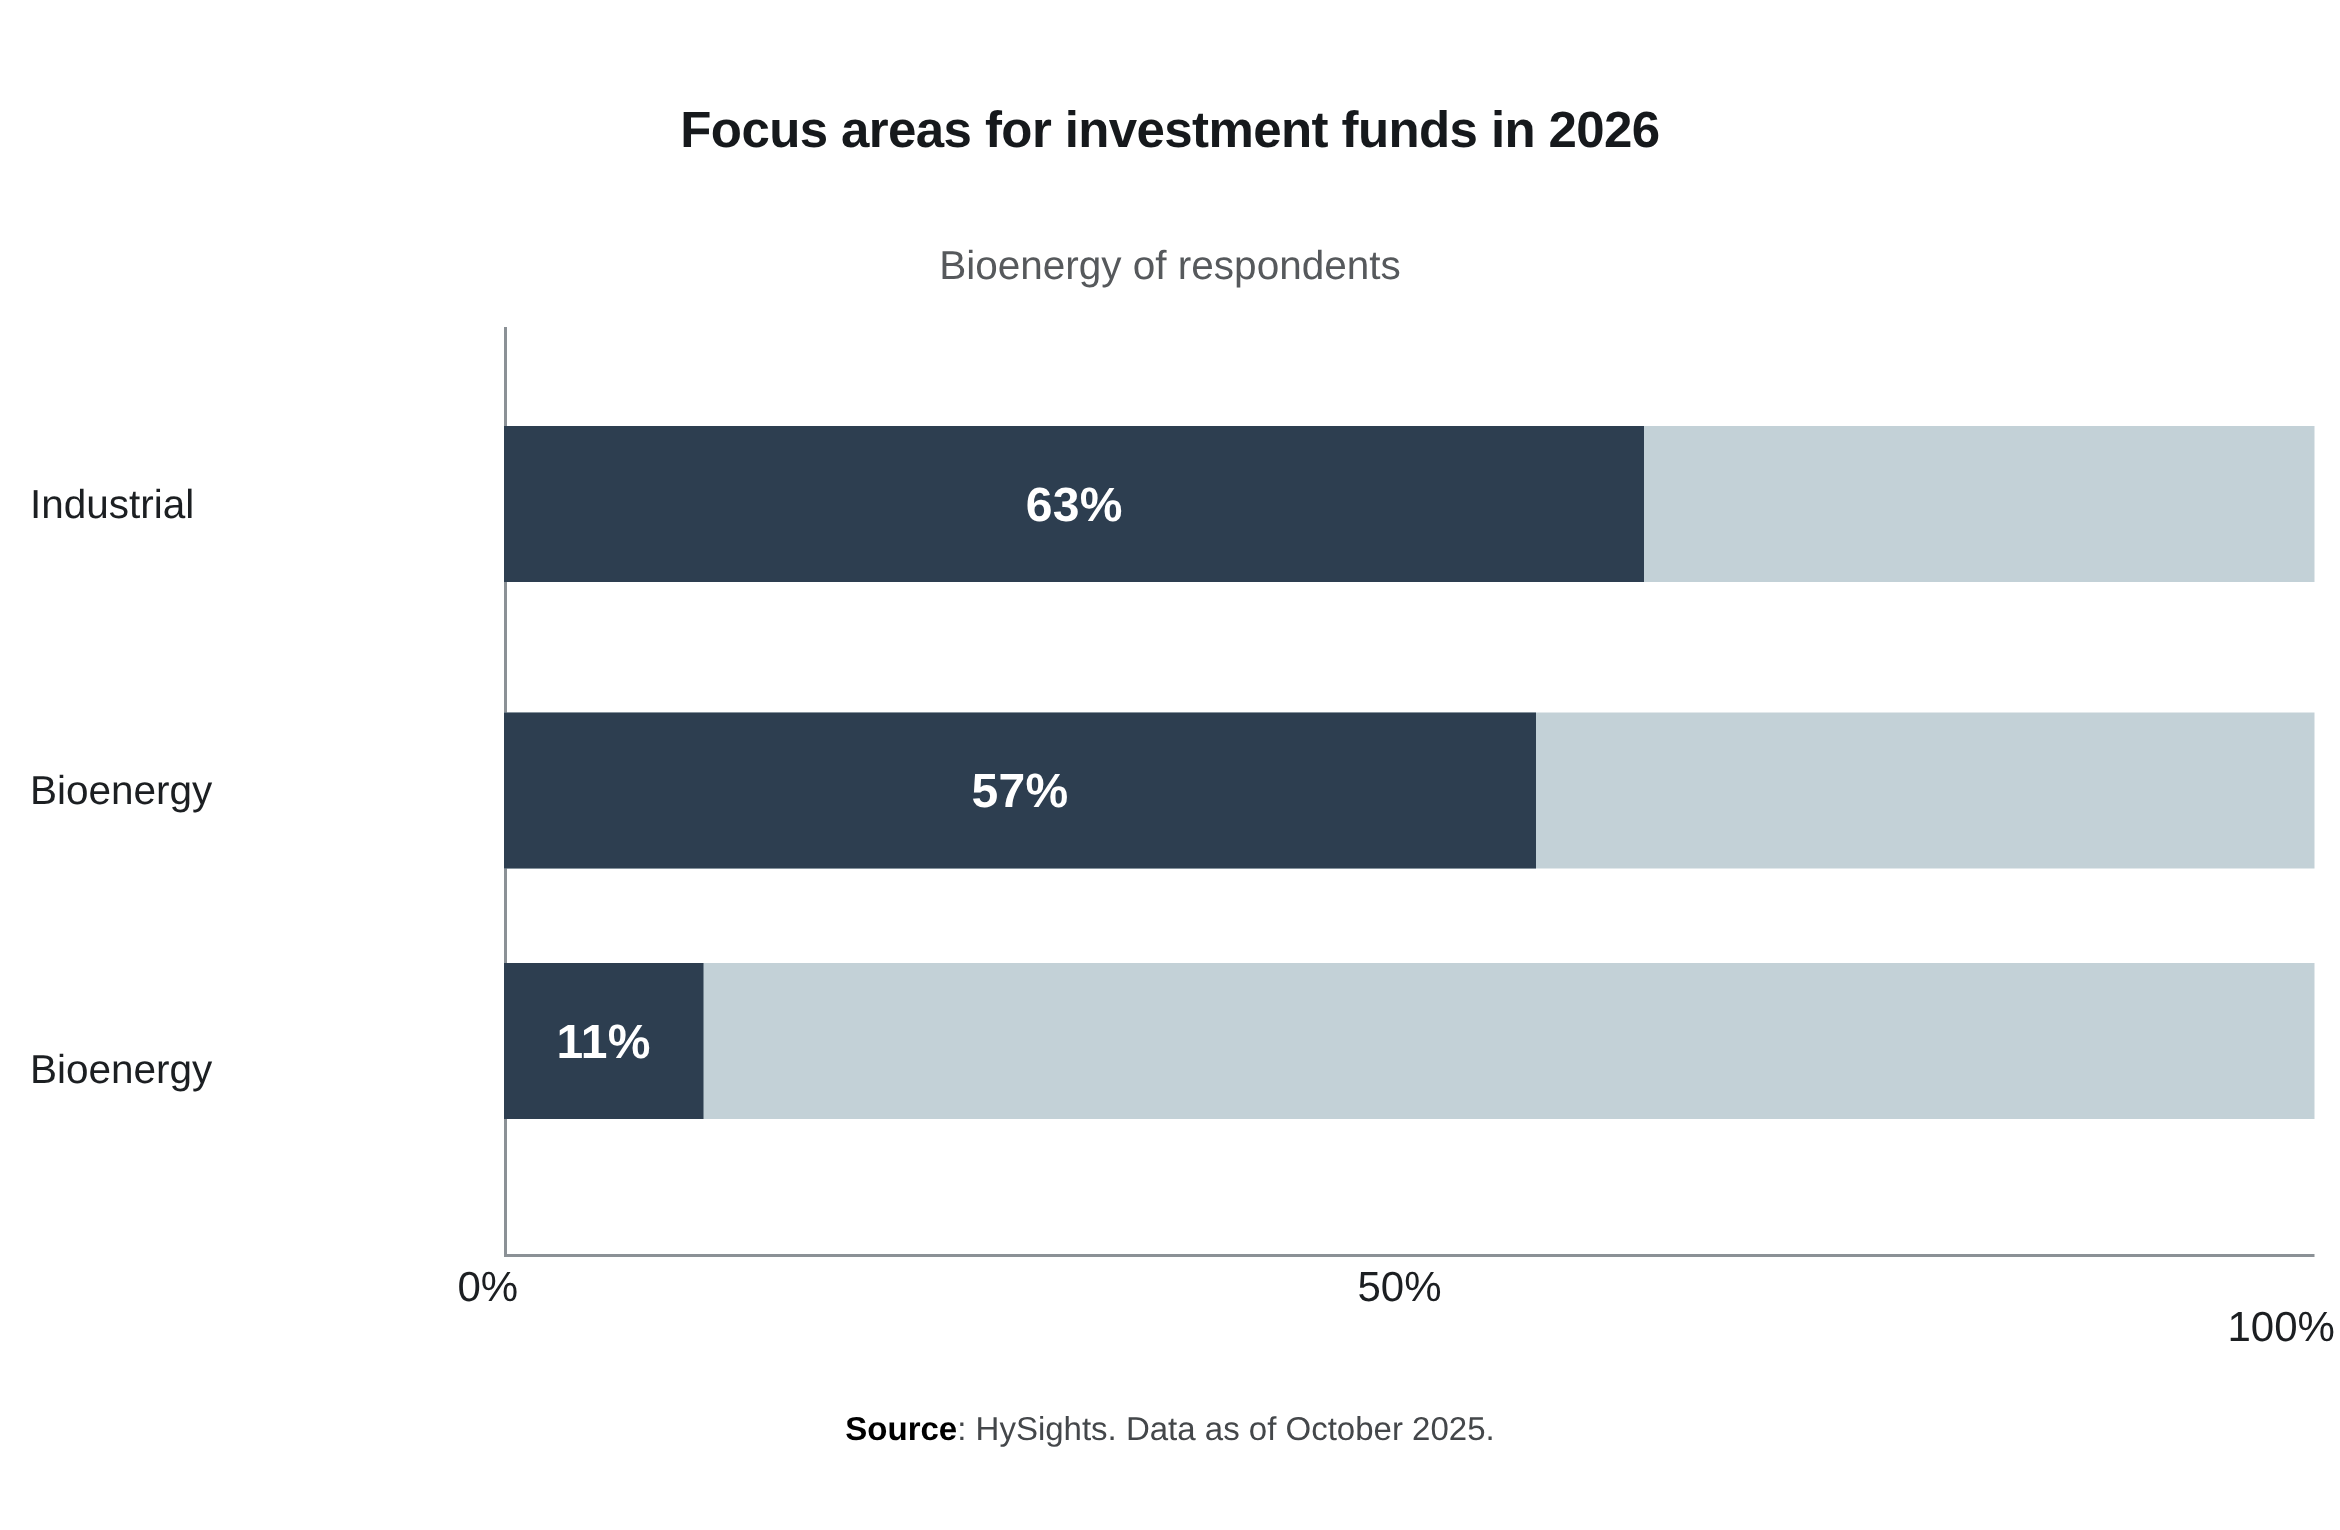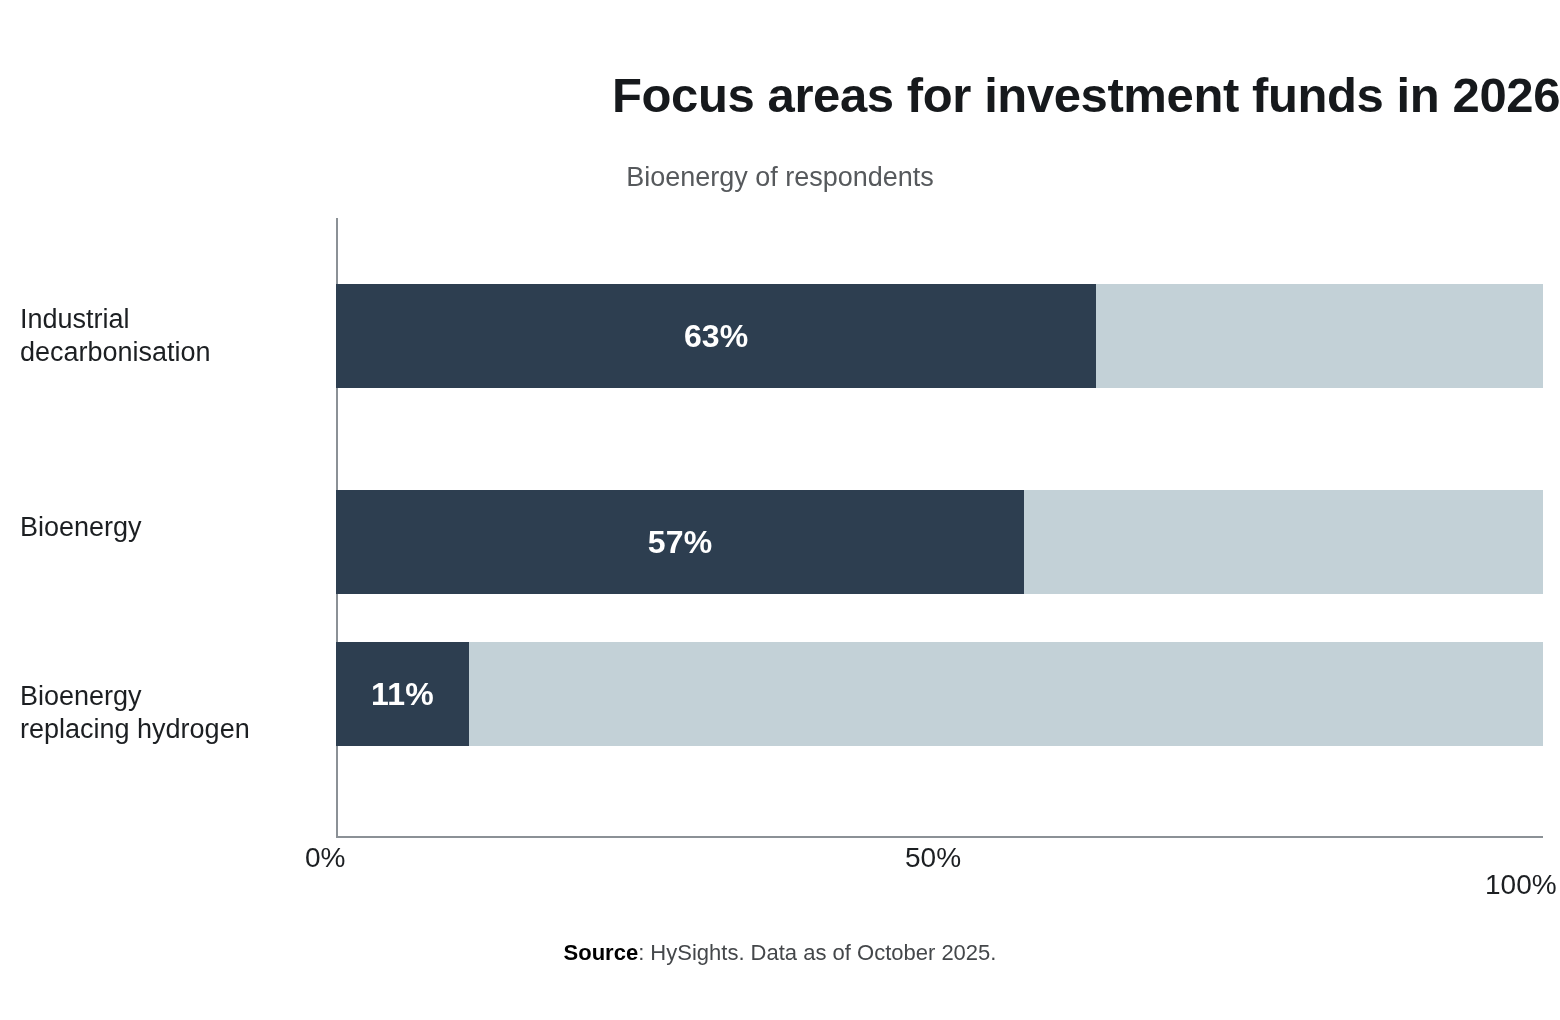--- a/index.html
+++ b/index.html
@@ -20,22 +20,22 @@
     position: absolute;
     inset: 0;
   }
 
   
   .chart-title {
     position: absolute;
     left: 0;
     right: 0;
     top: 68px;
-    text-align: right;
-    font-size: 49px;
+    text-align: center;
+    font-size: 34px;
     font-weight: 700;
     letter-spacing: -0.4px;
     color: #16191c;
     line-height: 1.12;
   }
   .chart-subtitle {
     position: absolute;
     left: 0;
     right: 0;
     top: 162px;
@@ -147,45 +147,43 @@
 <body>
 
 <div class="figure">
 
   <div class="chart-title">Focus areas for investment funds in 2026</div>
 
   <div class="chart-subtitle">Bioenergy of respondents</div>
 
   <div class="cat-label-wrap" style="top:284px;">
     <div>Industrial</div>
-    <div>decarbonisation</div>
   </div>
 
   <div class="cat-label-wrap" style="top:475px;">
     <div>Bioenergy</div>
   </div>
 
   <div class="cat-label-wrap" style="top:661px;">
     <div>Bioenergy</div>
-    <div>replacing hydrogen</div>
   </div>
 
   <div class="plot-area">
 
     <div class="axis-y-line"></div>
     <div class="axis-x-line"></div>
 
     <div class="bar-row" style="top:66px;">
       <div class="bar-track"></div>
       <div class="bar-fill" id="fill-0" style="width: 63%;">
         <span class="bar-value">63%</span>
       </div>
     </div>
 
-    <div class="bar-row" style="top:272px;">
+    <div class="bar-row" style="top:257px;">
       <div class="bar-track"></div>
       <div class="bar-fill" id="fill-1" style="width: 57%;">
         <span class="bar-value">57%</span>
       </div>
     </div>
 
     <div class="bar-row" style="top:424px;">
       <div class="bar-track"></div>
       <div class="bar-fill" id="fill-2" style="width: 11%;">
         <span class="bar-value">11%</span>

